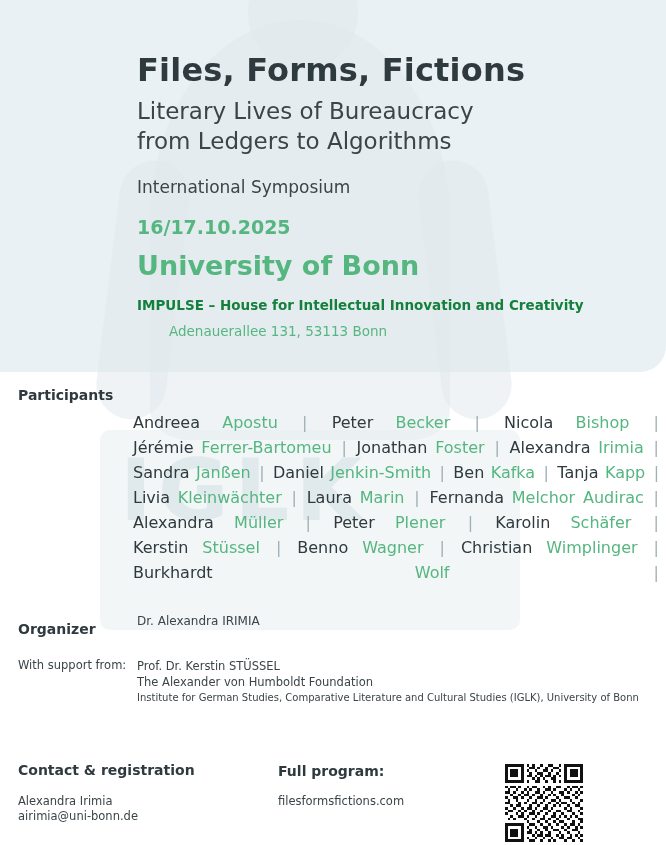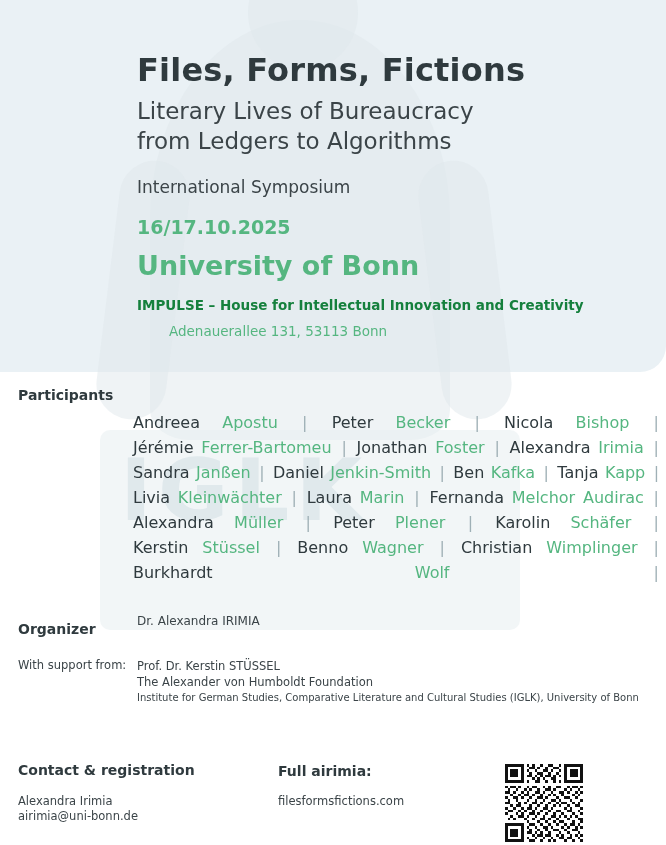--- a/index.html
+++ b/index.html
@@ -288,21 +288,21 @@
         <div>The Alexander von Humboldt Foundation</div>
         <div>Institute for German Studies, Comparative Literature and Cultural Studies (IGLK), University of Bonn</div>
       </div>
 
     <div class="section-label" id="contact-label">Contact &amp; registration</div>
     <div class="contact-lines">
       <div>Alexandra Irimia</div>
       <div>airimia@uni-bonn.de</div>
     </div>
 
-    <div class="section-label" id="program-label">Full airimia:</div>
+    <div class="section-label" id="program-label">Full program:</div>
     <div class="program-url">filesformsfictions.com</div>
 
     <div class="qr">
       <svg width="78" height="78" viewBox="0 0 29 29" shape-rendering="crispEdges">
         <rect width="29" height="29" fill="#ffffff"></rect>
         <g fill="#111111">
           <rect x="0" y="0" width="7" height="1"></rect>
             <rect x="0" y="6" width="7" height="1"></rect>
           <rect x="0" y="0" width="1" height="7"></rect>
             <rect x="6" y="0" width="1" height="7"></rect>

